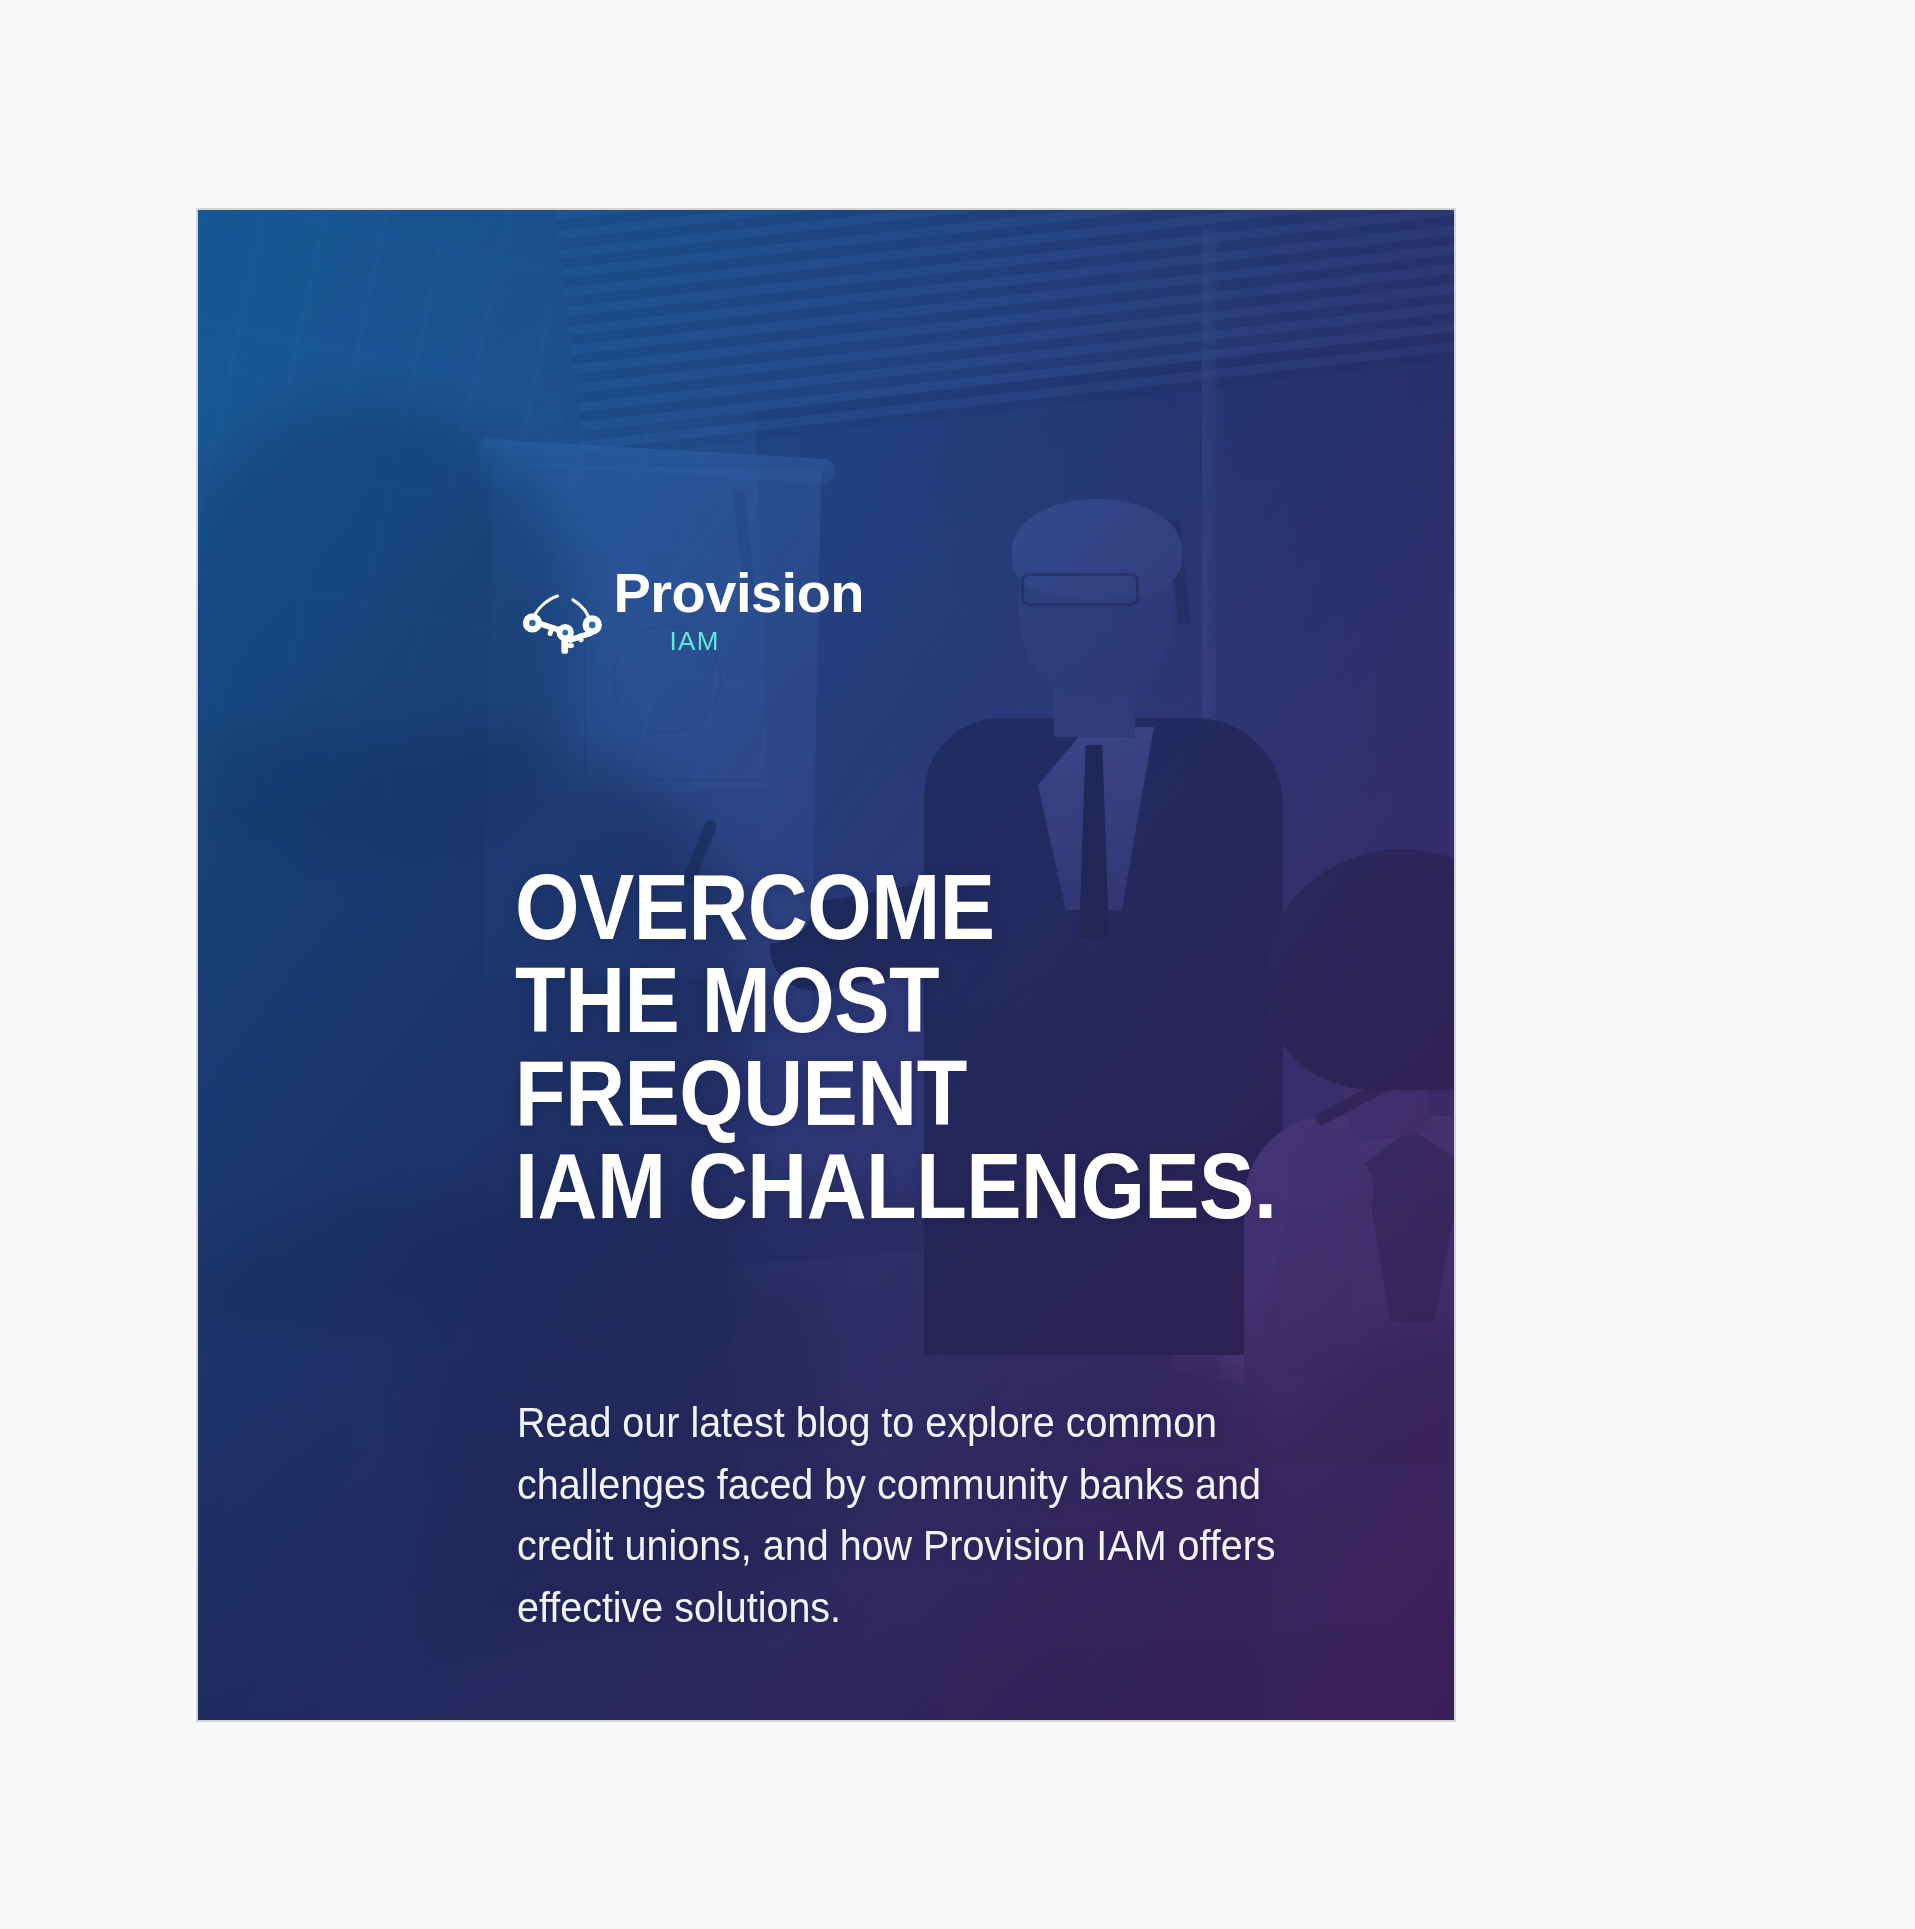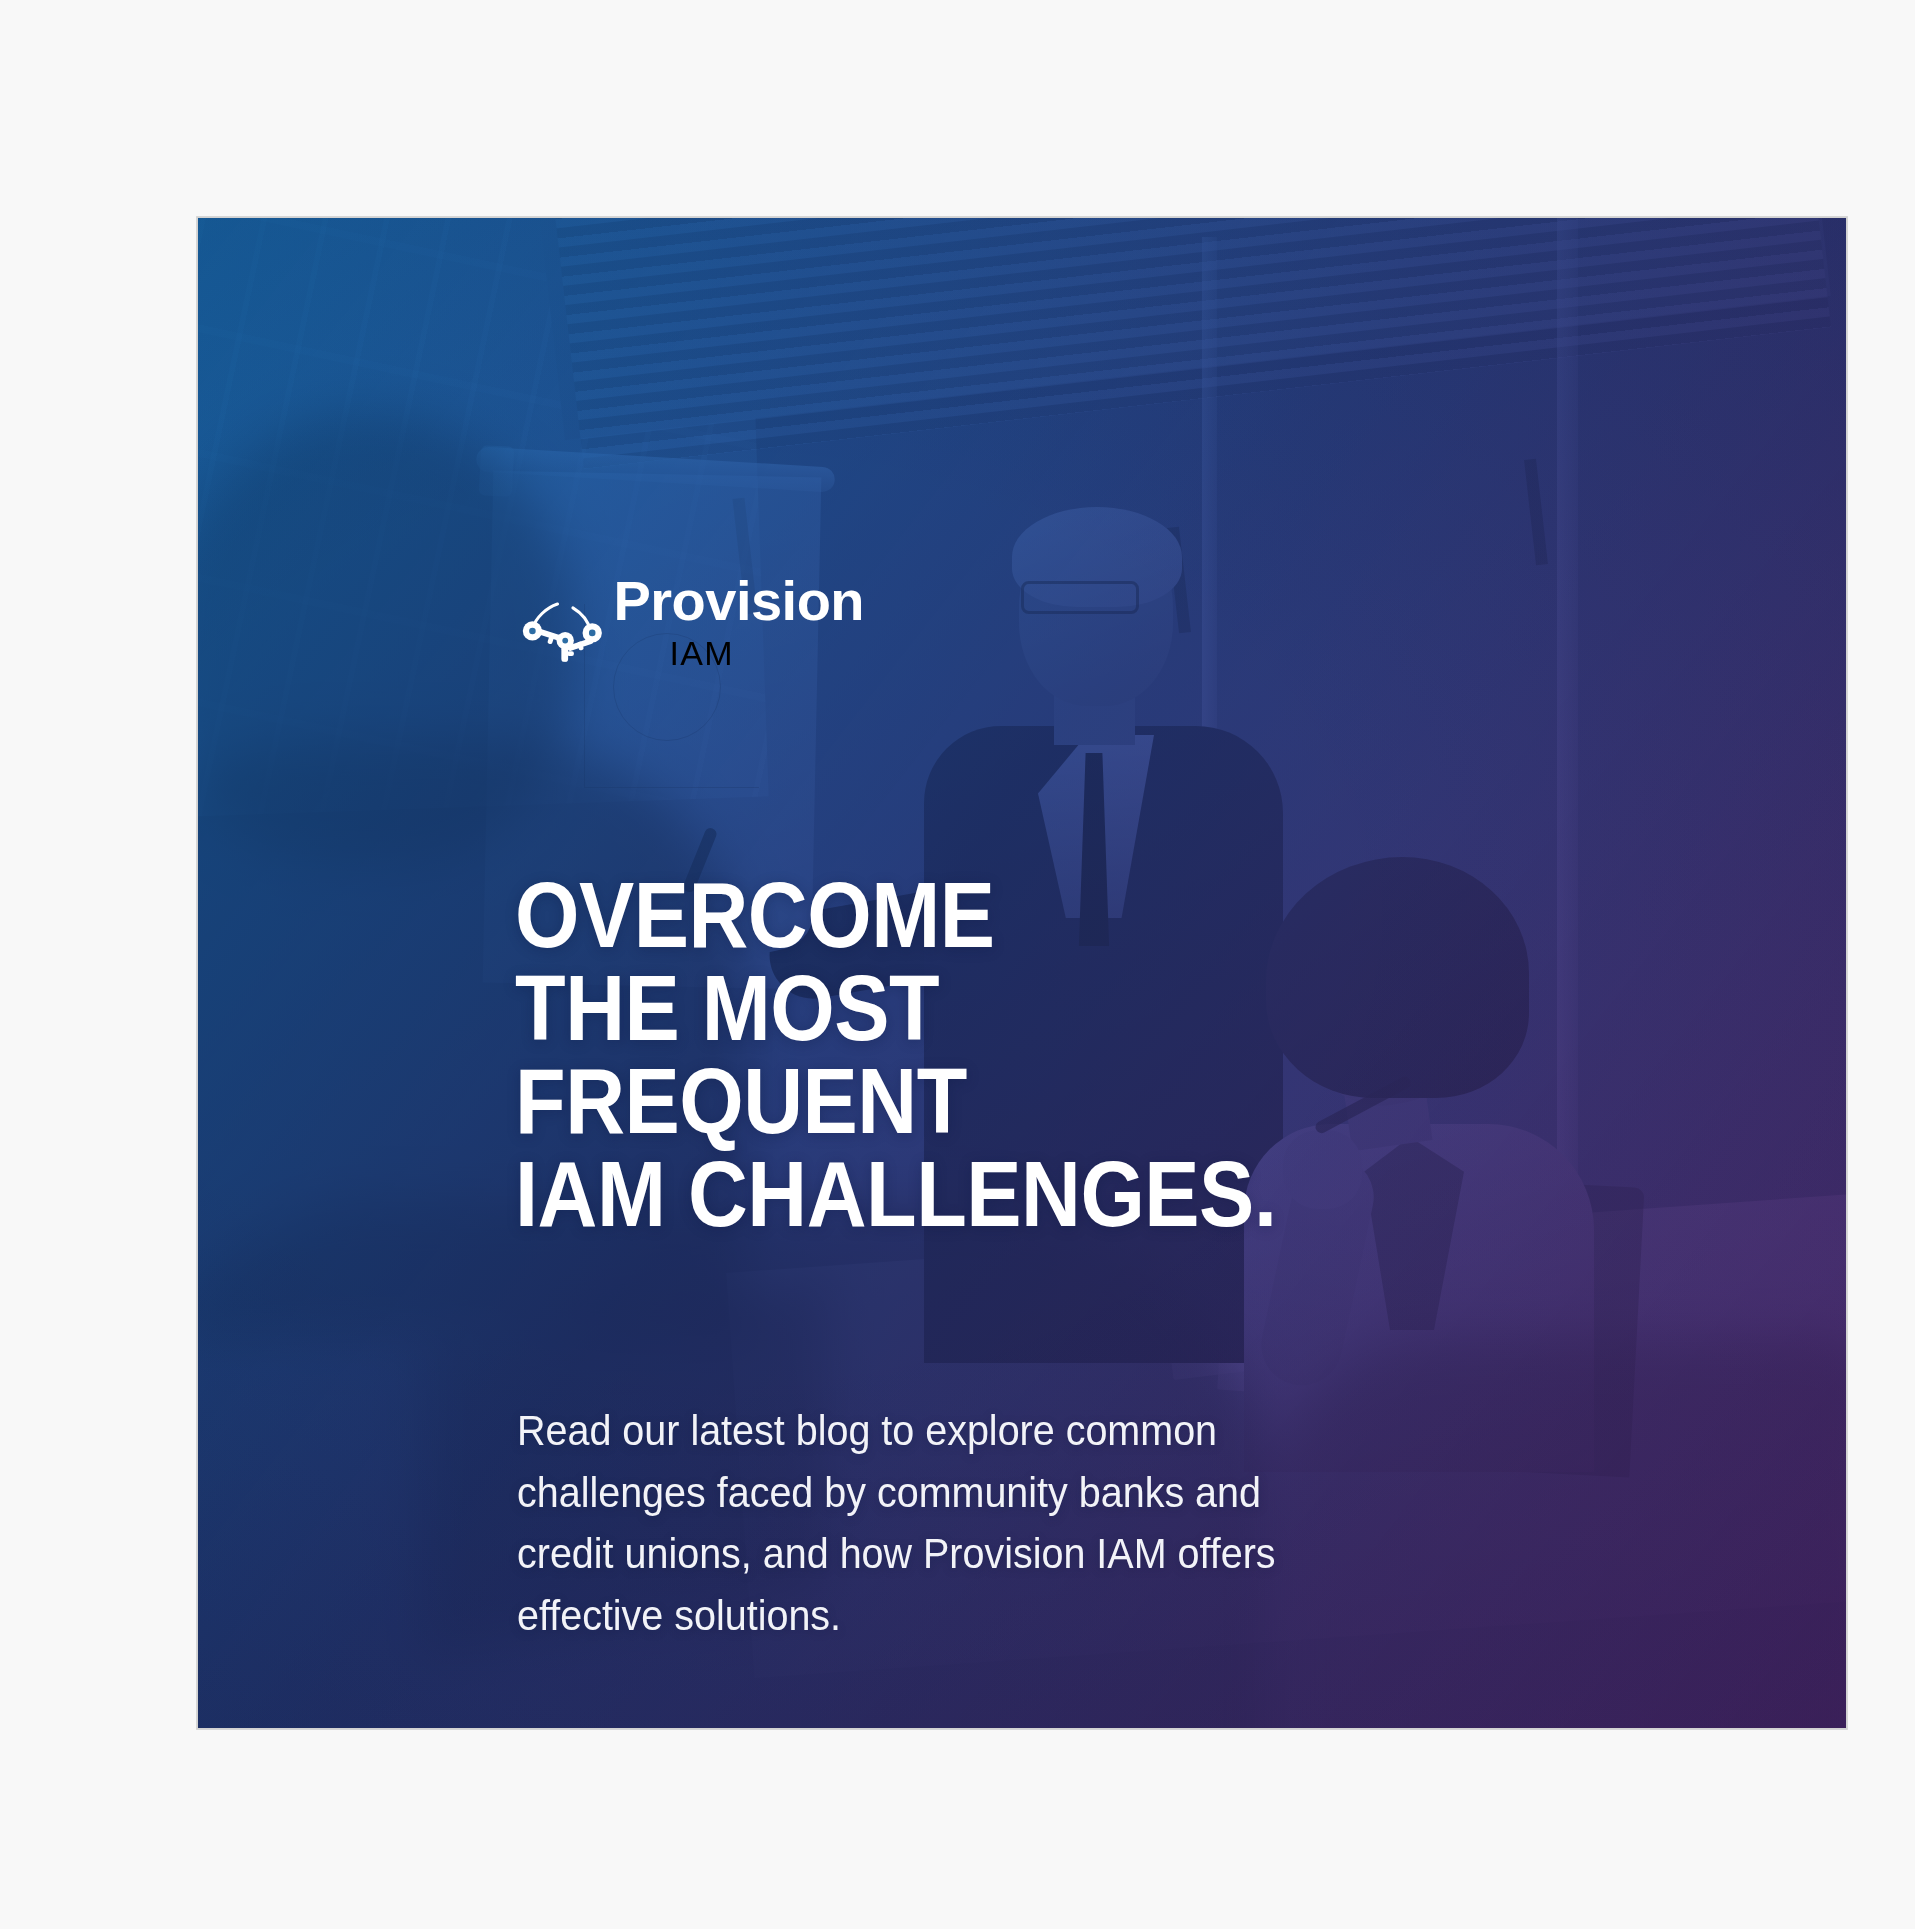--- a/index.html
+++ b/index.html
@@ -13,26 +13,25 @@
     font-family: "Liberation Sans", sans-serif;
     overflow: hidden;
     position: relative;
   }
 
   
   .creative {
     position: absolute;
     left: 198px;
     top: 210px;
-    width: 1648px;
+    width: 1256px;
     height: 1510px;
     overflow: hidden;
     background: #2d6da4;
     box-shadow: 0 0 0 1.9px rgba(140,140,140,.35);
-    margin-top: 8px;
   }
 
   
   .photo {
     position: absolute;
     inset: 0;
     overflow: hidden;
     filter: saturate(.55) contrast(.92);
   }
 
@@ -354,22 +353,22 @@
   .logo-name {
     font-size: 56px;
     font-weight: bold;
     color: #ffffff;
     letter-spacing: -0.5px;
     line-height: 1;
     display:block;
     margin-left: 79px;
   }
   .logo-sub {
-    font-size: 34px;
-    color: #000000;
+    font-size: 26px;
+    color: #5eead4;
     letter-spacing: 1.4px;
     line-height: 1;
     display:block;
     margin-left: 135px;
     margin-top: 6.8px;
   }
 
   
   .headline {
     position: absolute;

